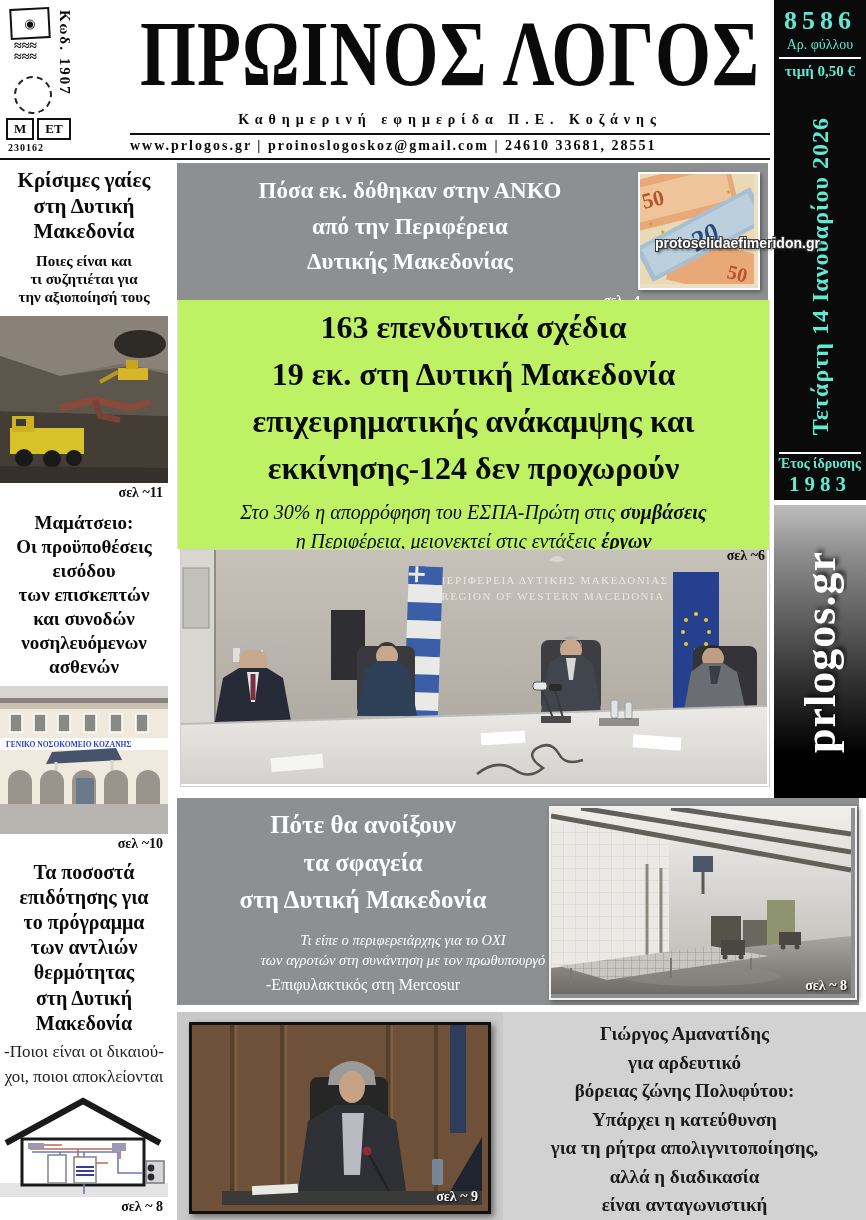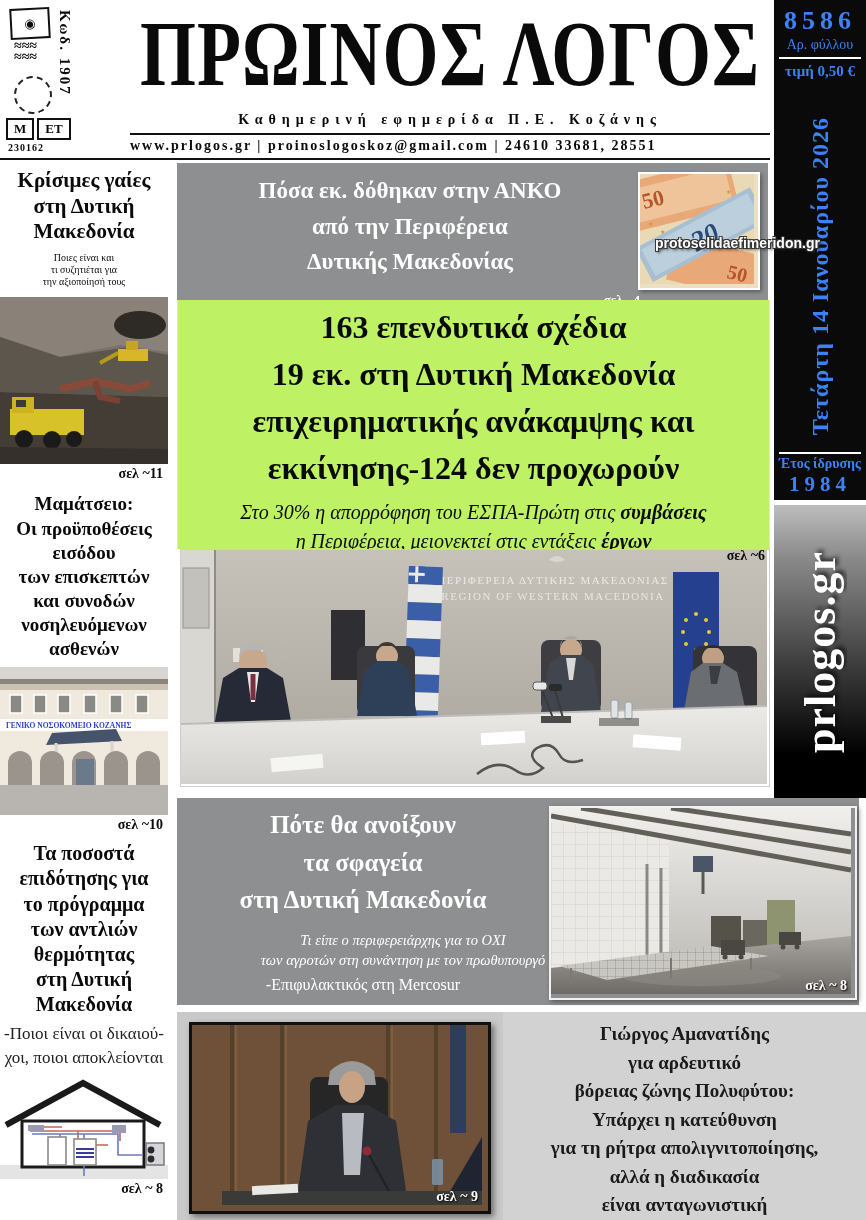--- a/index.html
+++ b/index.html
@@ -18,21 +18,21 @@
   .stamp{left:10px;top:8px;width:36px;height:27px;border:2px solid #111;transform:rotate(-3deg);
          display:flex;align-items:center;justify-content:center;}
   .kod{left:56px;top:10px;writing-mode:vertical-rl;font-size:15px;font-weight:bold;letter-spacing:2px;}
   .wavy{left:14px;top:40px;font-size:14px;line-height:11px;font-weight:bold;}
   .postmark{left:14px;top:76px;width:34px;height:34px;border:2px dashed #222;border-radius:50%;transform:rotate(-20deg);}
   .metbox{left:6px;top:118px;display:flex;gap:3px;}
   .metbox span{border:2px solid #111;font-size:13px;font-weight:bold;padding:1px 6px;background:#fff;}
   .postal{left:8px;top:142px;font-size:10px;font-weight:bold;letter-spacing:1px;}
 
   
-  .info-col{left:774px;top:0;width:92px;height:500px;background:#0a0a0a;color:#3b82f6;text-align:center;}
+  .info-col{left:774px;top:0;width:92px;height:500px;background:#0a0a0a;color:#5eead4;text-align:center;}
   .info-issue{margin-top:6px;font-size:26px;font-weight:bold;letter-spacing:5px;}
   .info-label{font-size:14px;font-weight:normal;margin-top:1px;}
   .info-sep{border-top:2px solid #fff;margin:4px 5px;}
   .info-price{font-size:15px;font-weight:bold;margin-top:2px;}
   .date-wrap{position:absolute;top:102px;left:0;width:92px;height:348px;display:flex;align-items:center;justify-content:center;}
   .date-vert{writing-mode:vertical-rl;transform:rotate(180deg);font-size:24px;font-weight:bold;letter-spacing:1px;white-space:nowrap;}
   .founded-sep{position:absolute;top:452px;left:5px;right:5px;border-top:2px solid #fff;}
   .founded-label{position:absolute;top:456px;width:100%;font-size:14px;font-weight:bold;}
   .founded-year{position:absolute;top:472px;width:100%;font-size:21px;font-weight:bold;letter-spacing:5px;}
 
@@ -42,21 +42,21 @@
              display:flex;align-items:center;justify-content:center;}
   .site-vert{writing-mode:vertical-rl;transform:rotate(180deg);font-size:44px;font-weight:bold;color:#fff;
              text-shadow:3px 3px 4px rgba(0,0,0,.65);letter-spacing:1px;}
 
   
   .left-col{left:0;top:162px;width:168px;}
   .lc-title{font-weight:bold;text-align:center;}
   .t21{font-size:21px;line-height:1.22;margin-top:6px;}
   .t19{font-size:19px;line-height:1.27;}
   .t20{font-size:20px;line-height:1.26;}
-  .lc-sub{font-size:10px;font-weight:normal;text-align:center;line-height:1.22;margin-top:7px;}
+  .lc-sub{font-size:15px;font-weight:bold;text-align:center;line-height:1.22;margin-top:7px;}
   .lc-sub2{font-size:17px;text-align:center;line-height:1.45;margin-top:4px;color:#222;}
   .pref{font-size:14px;font-weight:bold;text-align:right;padding-right:5px;margin-top:2px;}
   .lc-photo{width:168px;display:block;}
 
   
   .anko{left:177px;top:163px;width:591px;height:151px;background:#8d8f90;overflow:visible;}
   .anko-title{position:absolute;left:8px;top:10px;width:450px;text-align:center;color:#fff;
               font-size:23px;font-weight:bold;line-height:1.55;}
   .anko-ref{position:absolute;right:128px;bottom:6px;color:#fff;font-size:13px;font-weight:bold;}
   .euro{position:absolute;right:8px;top:9px;width:118px;height:114px;background:#ece0c4;border:2px solid #fdfdfd;
@@ -123,21 +123,21 @@
   <div class="abs info-col">
     <div class="info-issue">8586</div>
     <div class="info-label">Αρ. φύλλου</div>
     <div class="info-sep"></div>
     <div class="info-price">τιμή 0,50 €</div>
     <div class="date-wrap">
         <div class="date-vert">Τετάρτη 14 Ιανουαρίου 2026</div>
       </div>
     <div class="founded-sep"></div>
     <div class="founded-label">Έτος ίδρυσης</div>
-    <div class="founded-year">1984</div>
+    <div class="founded-year">1983</div>
   </div>
 
   <div class="abs site-band">
     <div class="site-vert">prlogos.gr</div>
   </div>
 
   <div class="abs left-col">
 
     <div class="lc-title t21">
       <div>Κρίσιμες γαίες</div>

